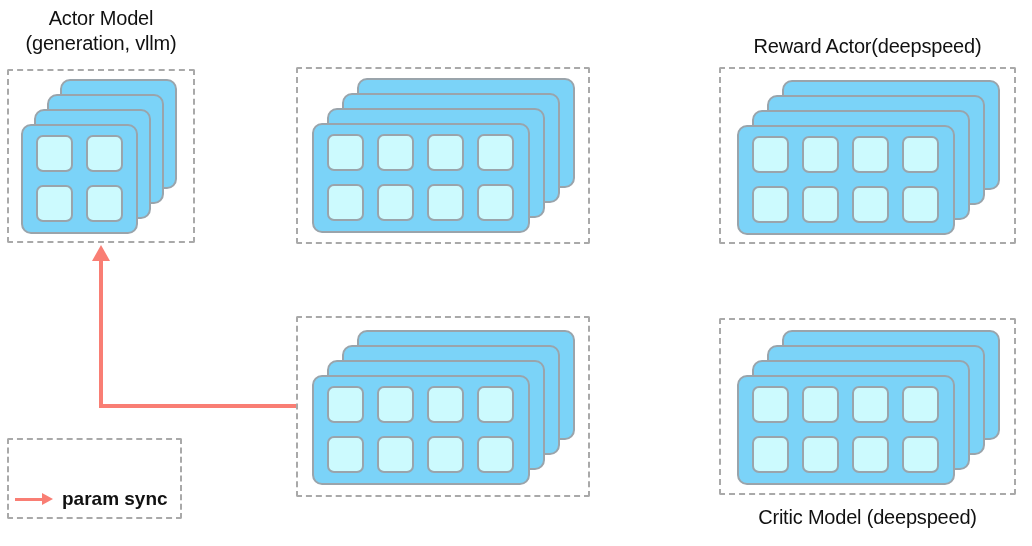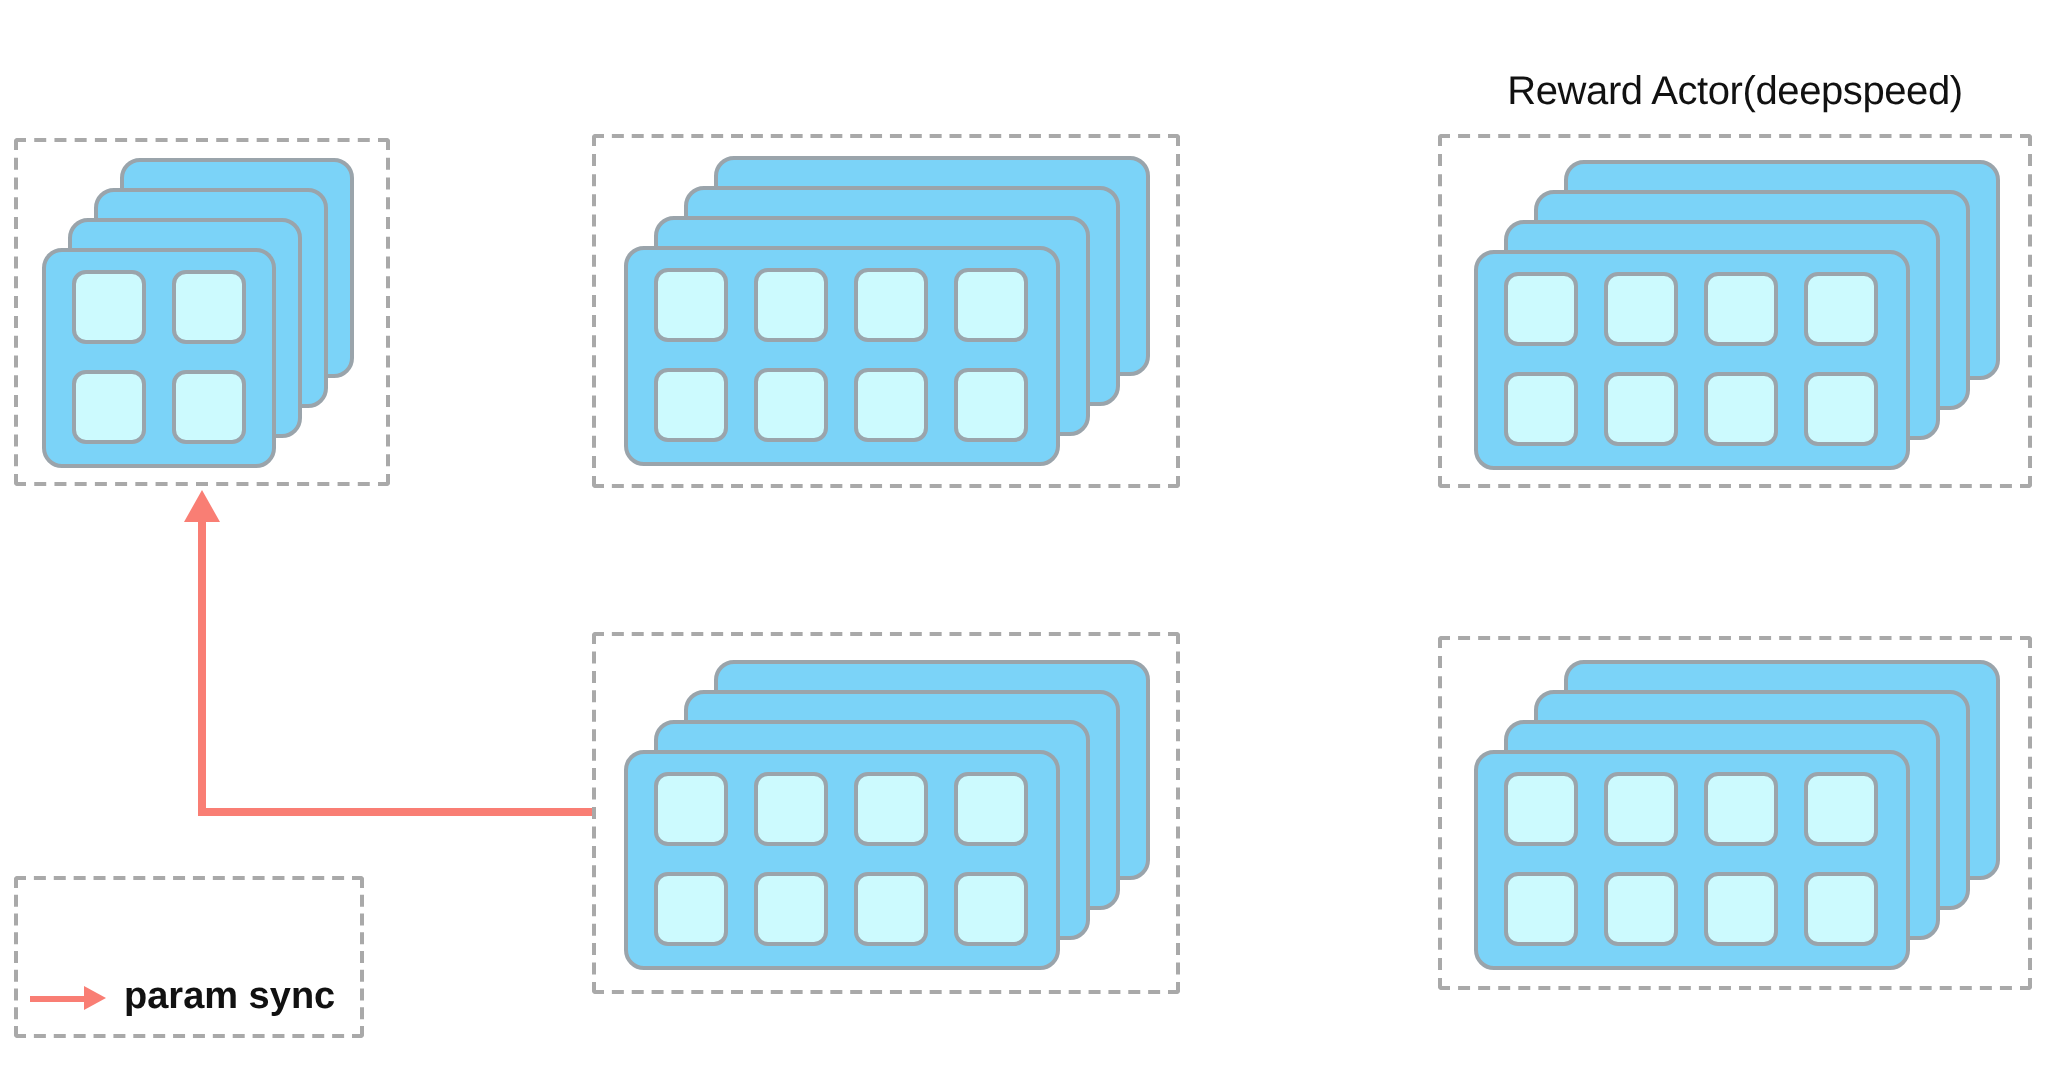--- a/index.html
+++ b/index.html
@@ -55,20 +55,22 @@
     width:0; height:0;
     border-top:6px solid transparent; border-bottom:6px solid transparent;
     border-left:11px solid var(--arrow,#f97e74);
   }
   .legend-label { font-size:19px; color:var(--text,#111); }
 </style>
 </head>
 <body>
 
 <div class="panel">
+  <div class="panel-title" style="left:0;top:6px;width:202px">Actor Model
+(generation, vllm)</div>
   <div class="dashed-box" style="left:7px;top:69px;width:188px;height:174px">
     <div class="stack small" style="left:12px;top:53px">
         <div class="card" style="left: 39px; top: -45px; z-index: 5;"></div>
         <div class="card" style="left: 26px; top: -30px; z-index: 6;"></div>
         <div class="card" style="left: 13px; top: -15px; z-index: 7;"></div>
         <div class="card front" style="left: 0px; top: 0px; z-index: 8;">
           <div class="cell"></div>
           <div class="cell"></div>
           <div class="cell"></div>
           <div class="cell"></div>
@@ -149,20 +151,21 @@
           <div class="cell"></div>
           <div class="cell"></div>
           <div class="cell"></div>
           <div class="cell"></div>
           <div class="cell"></div>
           <div class="cell"></div>
           <div class="cell"></div>
         </div>
       </div>
   </div>
+  <div class="panel-title" style="left:719px;top:505px;width:297px">Critic Model (deepspeed)</div>
 </div>
 
 <div class="sync-arrow-h"></div>
 <div class="sync-arrow-v"></div>
 <div class="sync-arrow-head"></div>
 
 <div class="dashed-box" style="left:7px;top:438px;width:175px;height:81px">
   <div class="legend-row">
     <span class="legend-arrow">
       <span class="legend-shaft"></span>

